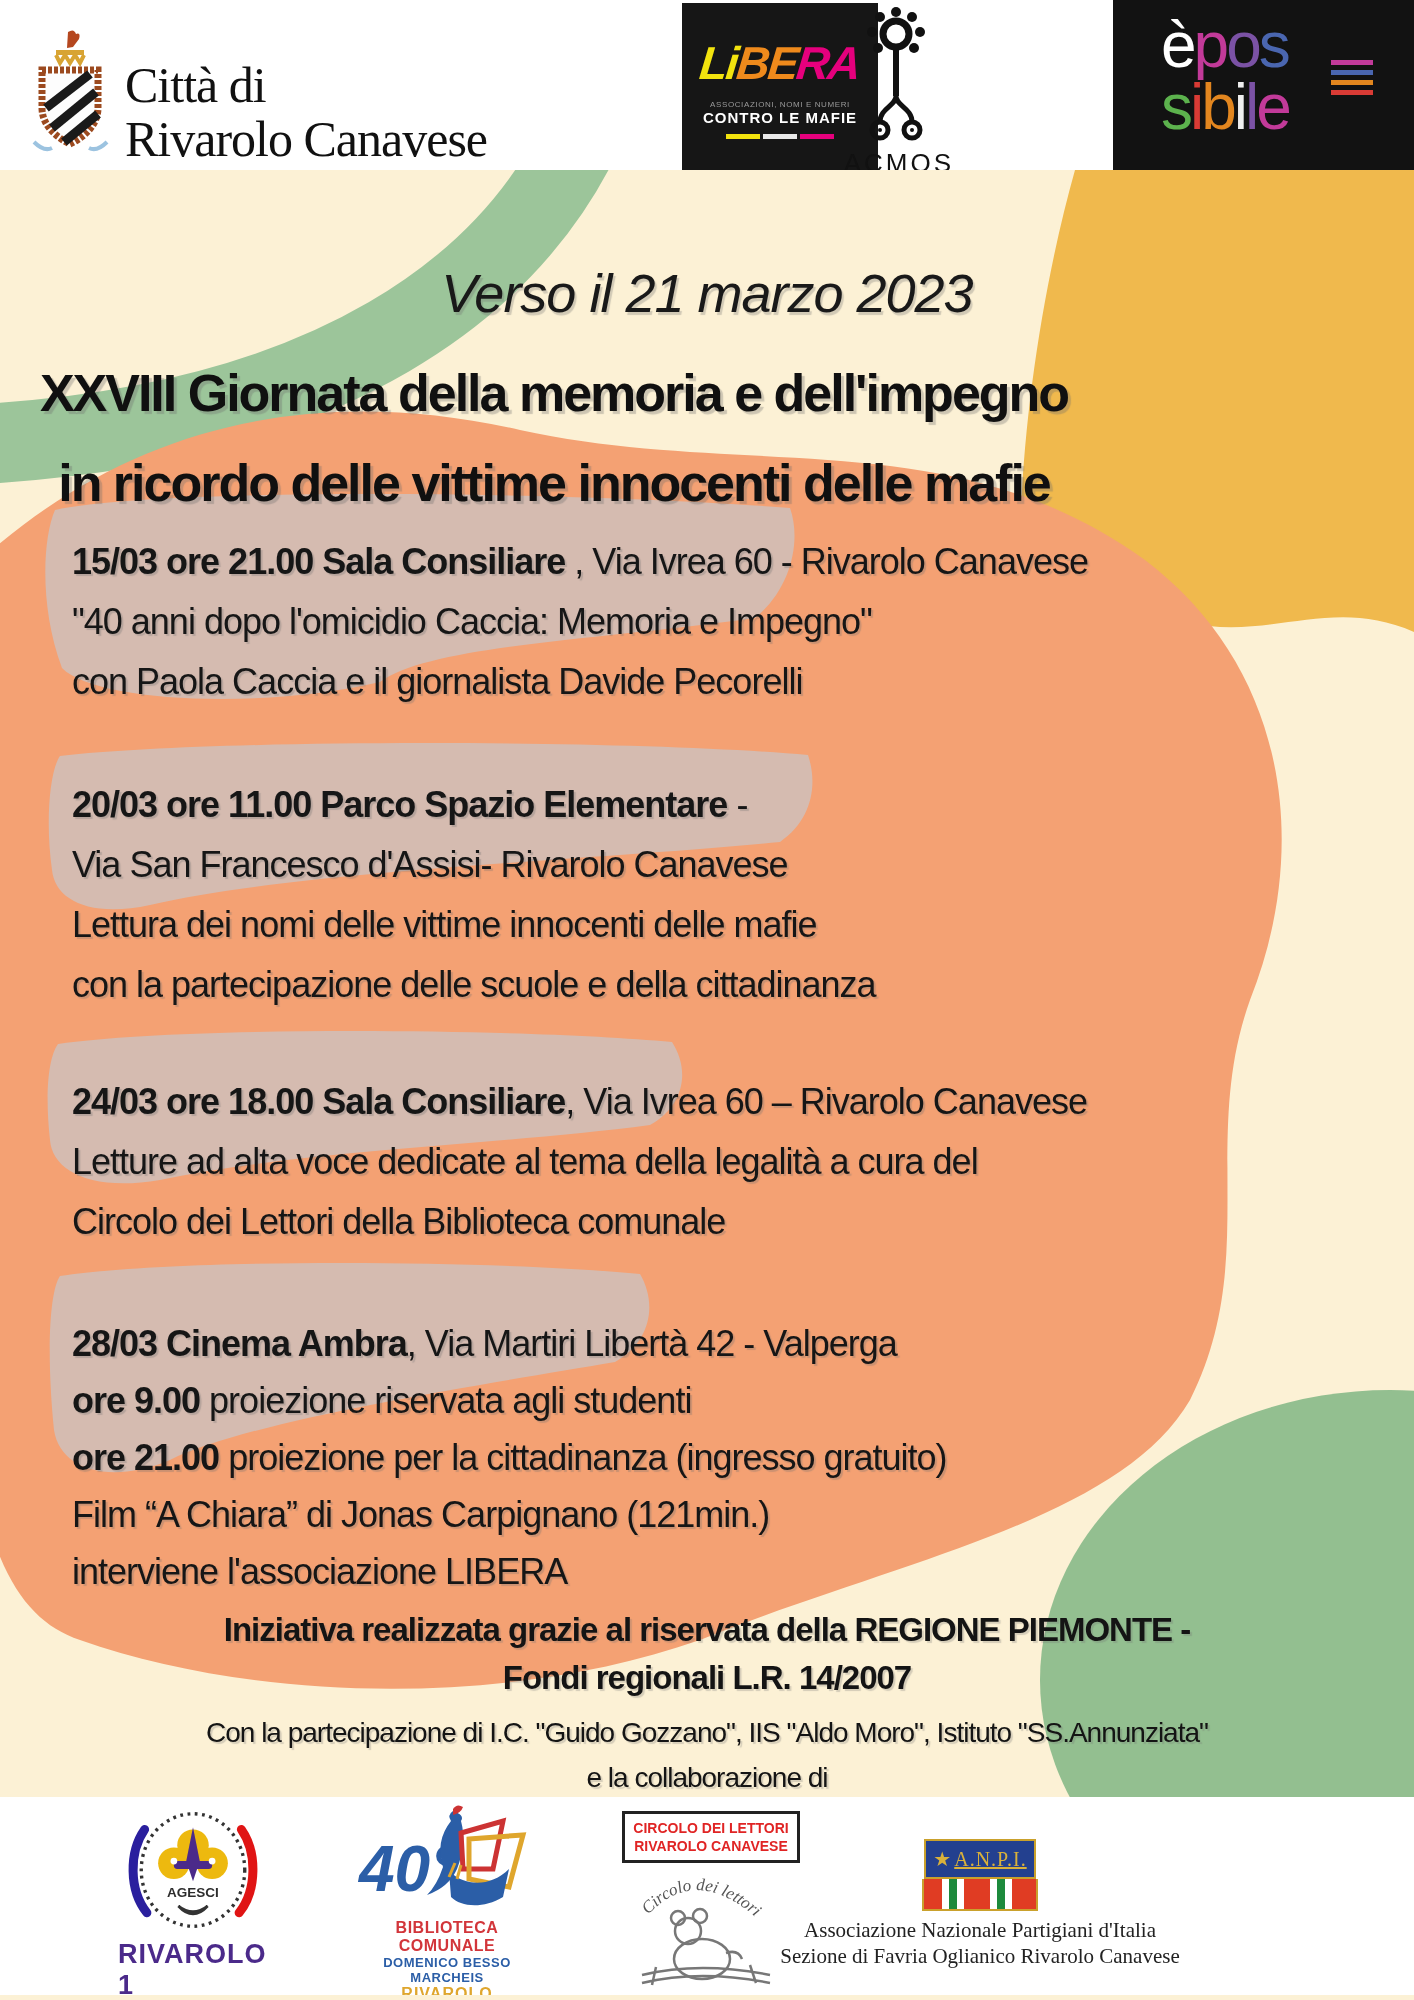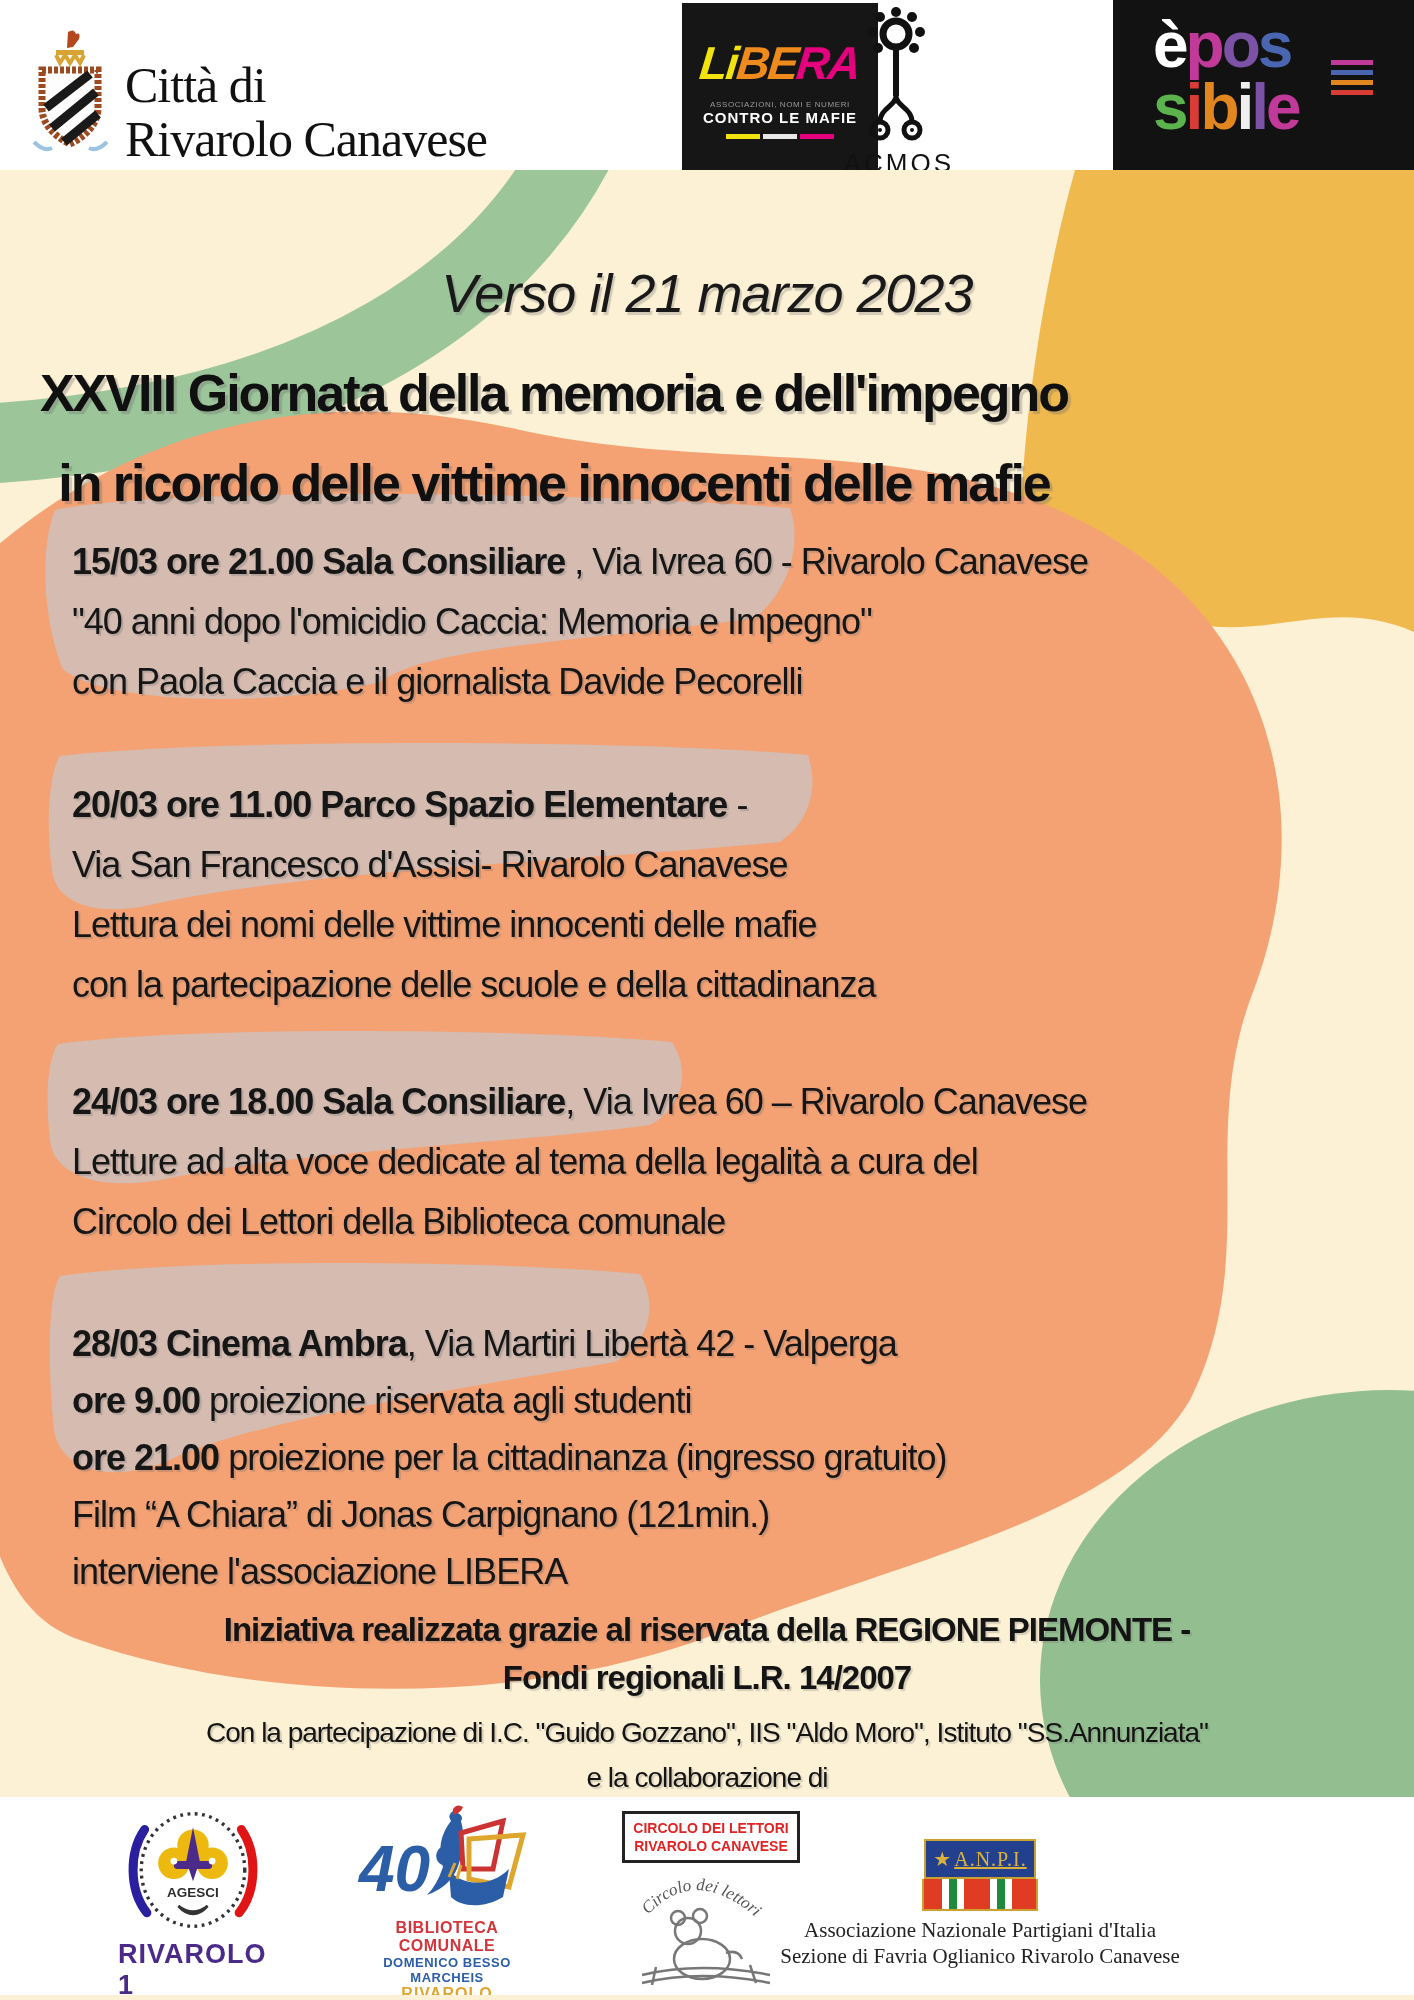--- a/index.html
+++ b/index.html
@@ -18,21 +18,21 @@
   .libera-word .be{color:#ef8a1c;}
   .libera-word .ra{color:#e5007d;}
   .libera-sub1{font-size:8px;color:#9a9a9a;letter-spacing:.6px;margin-top:10px;}
   .libera-sub2{font-size:15px;color:#fff;font-weight:bold;letter-spacing:1px;}
   .libera-bar{margin-top:8px;display:flex;gap:3px;}
   .libera-bar span{display:block;height:5px;width:34px;}
   .acmos{position:absolute;left:838px;top:4px;width:116px;text-align:right;}
   .acmos-label{font-size:26px;letter-spacing:3px;color:#111;margin-top:-2px;}
   .epos-box{position:absolute;left:1113px;top:0;width:301px;height:175px;background:#121212;
             overflow:hidden;}
-  .epos-rows{position:absolute;left:40px;top:14px;font-weight:bold;line-height:62px;letter-spacing:-3px;}
+  .epos-rows{position:absolute;left:48px;top:14px;font-weight:normal;line-height:62px;letter-spacing:-3px;}
   .epos-rows div{font-size:64px;}
   .e1{color:#ffffff;} .e2{color:#c23a99;} .e3{color:#7b52a5;} .e4{color:#4a66b0;}
   .e5{color:#5cb24d;} .e6{color:#d93b35;} .e7{color:#e2861f;} .e8{color:#efefef;}
   .e9{color:#7b52a5;} .e10{color:#c23a99;}
   .epos-side{position:absolute;left:218px;top:60px;display:flex;flex-direction:column;gap:5px;}
   .epos-side span{display:block;width:42px;height:5px;}
 
   
   .main{position:absolute;left:0;top:170px;width:1414px;height:1627px;background:#fcf1d5;}
   .bg{position:absolute;left:0;top:0;z-index:0;}

